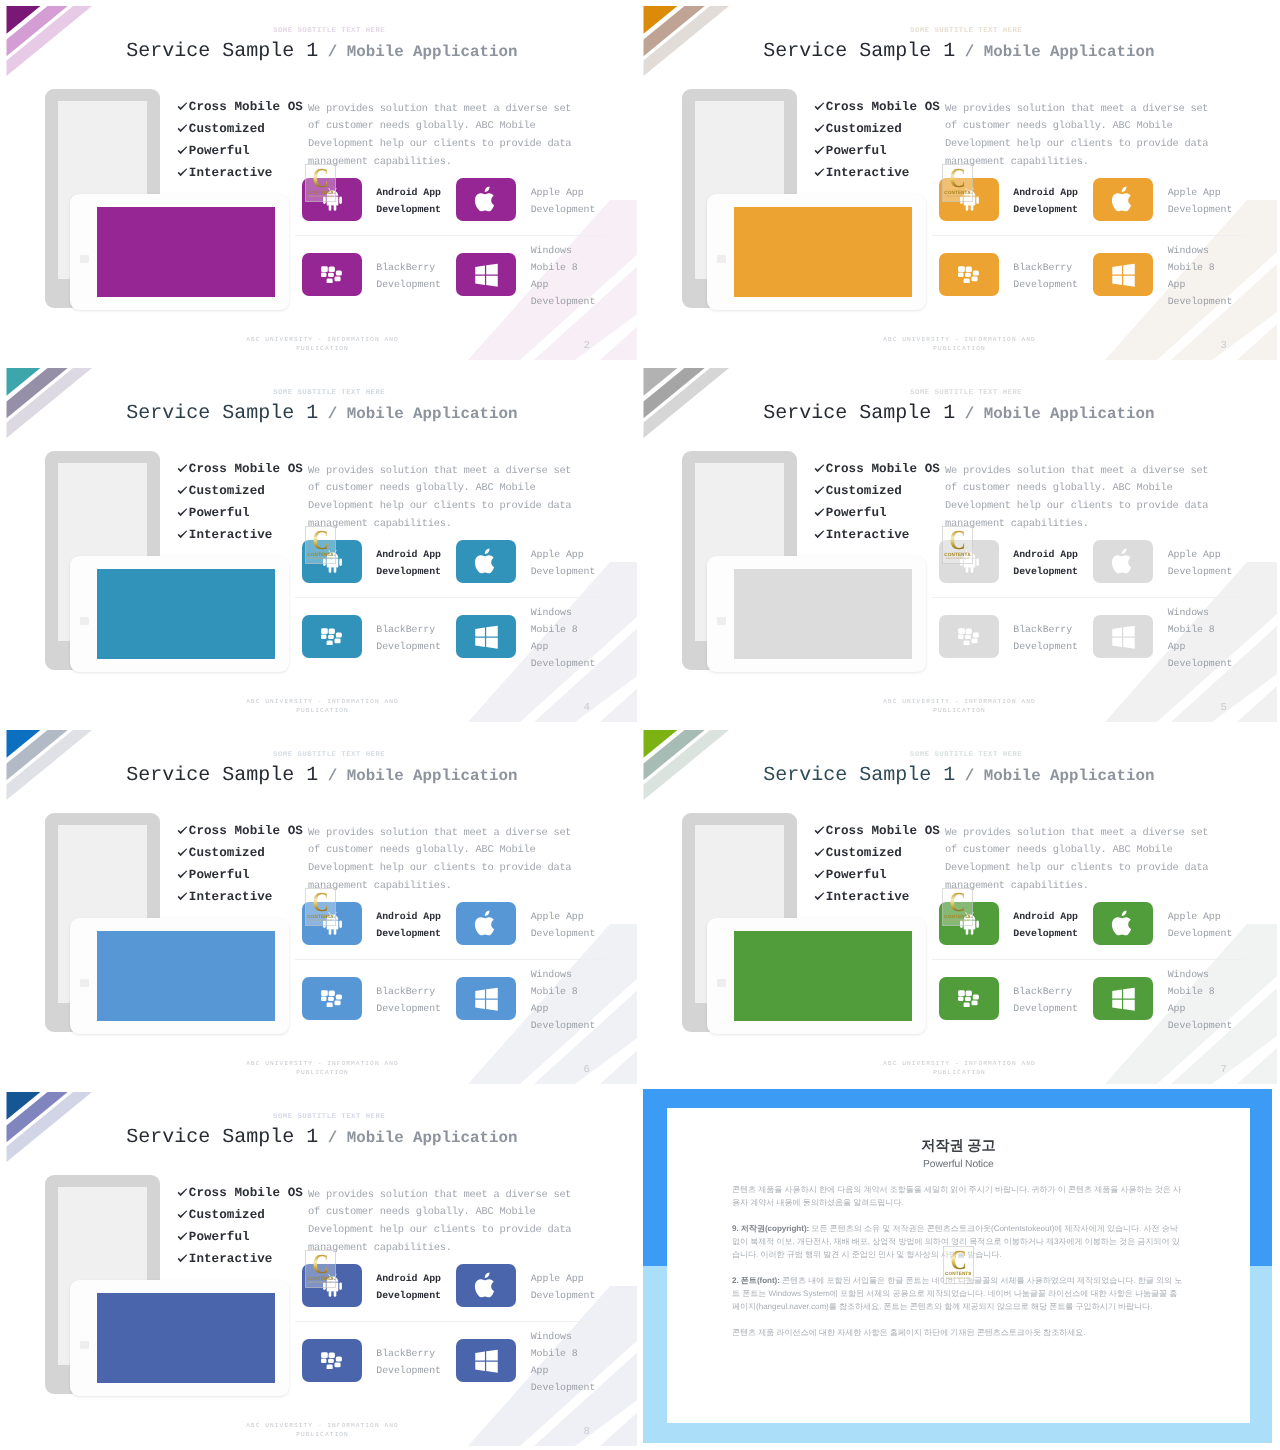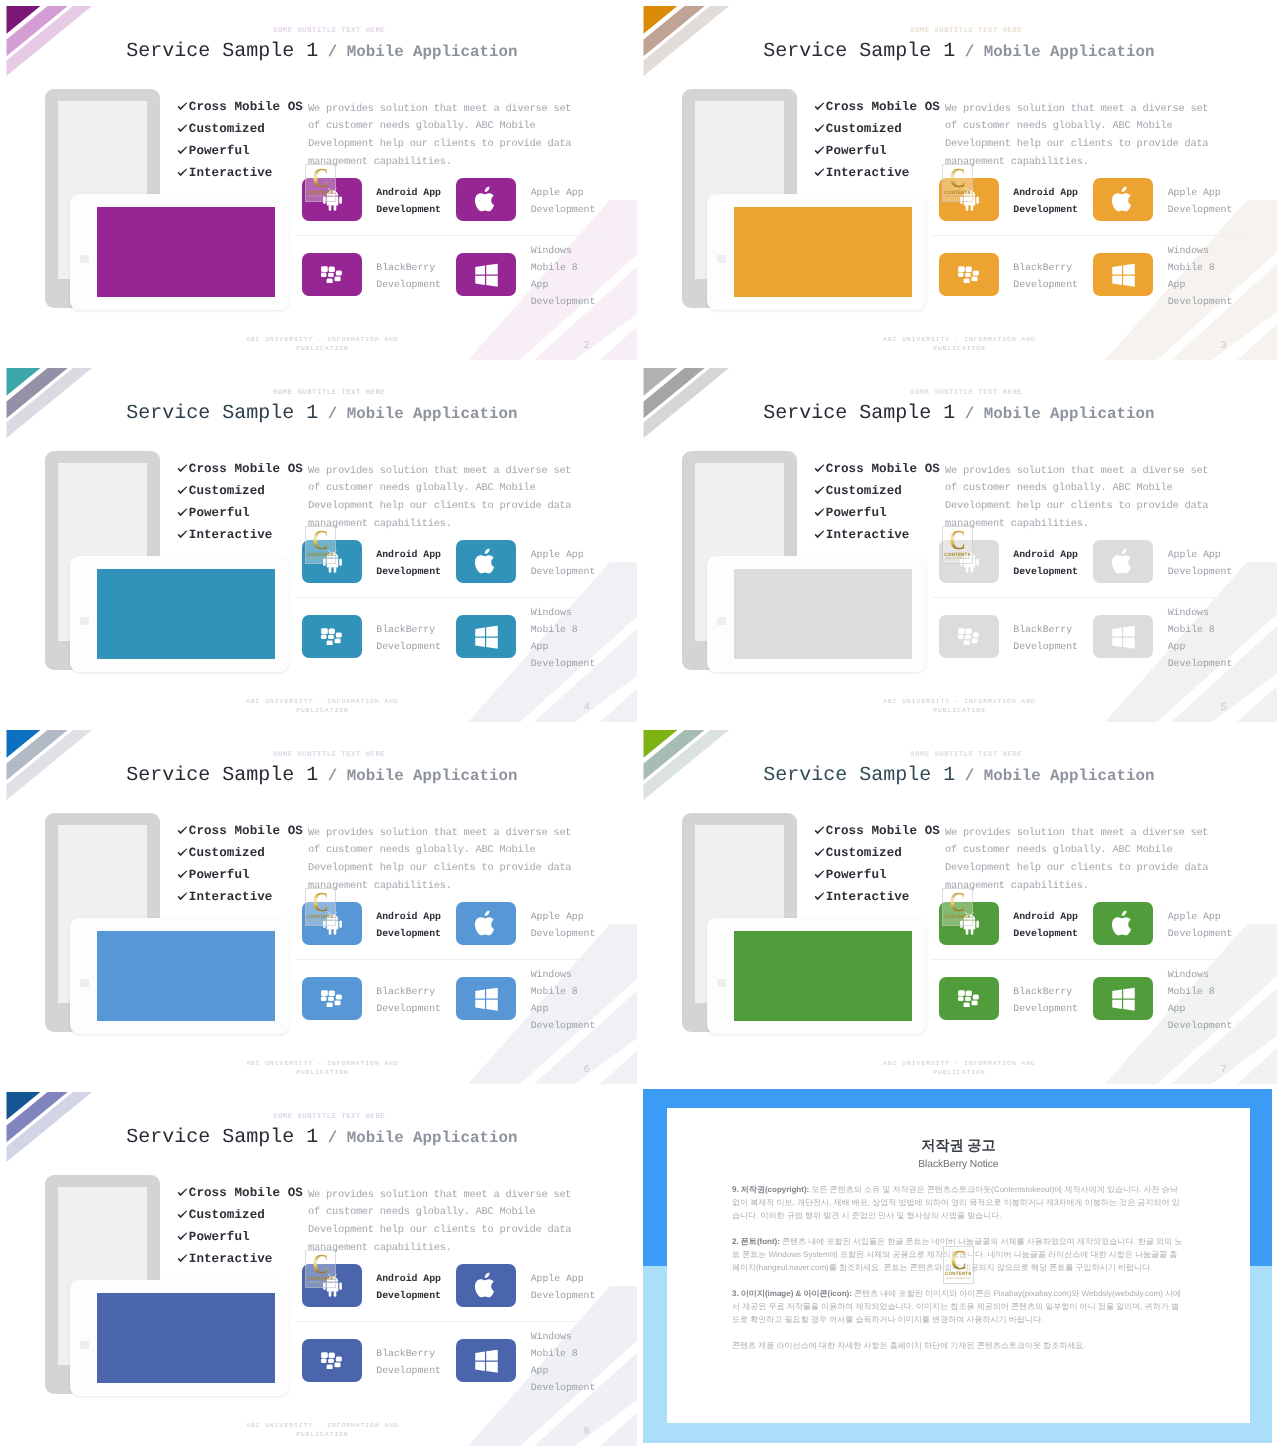--- a/index.html
+++ b/index.html
@@ -792,24 +792,24 @@
         <div class="wmt2">www.contents.co.kr</div>
       </div>
       <div class="footer" style="left:241.5px;top:334.8px;width:162px;">ABC UNIVERSITY - INFORMATION AND PUBLICATION</div>
       <div class="pageno" style="left:583.5px;top:340.5px;">8</div>
     </div>
     <div class="slide s7">
       <div class="cp-band-top" style="left:6.4px;top:2.5px;width:629px;height:177.4px;background:#3b9bf5;"></div>
       <div class="cp-band-bot" style="left:6.4px;top:179.9px;width:629px;height:177px;background:#aadef9;"></div>
       <div class="cp-card" style="left:29.5px;top:22.1px;width:583.8px;height:315.3px;padding:30.5px 65.5px 0 65.5px;box-sizing:border-box;">
         <div class="cp-h1">저작권 공고</div>
-        <div class="cp-h2">BlackBerry Notice</div>
+        <div class="cp-h2">Powerful Notice</div>
+        <div class="cp-p">콘텐츠 제품을 사용하시 한에 다음의 계약서 조항들을 세밀히 읽어 주시기 바랍니다. 귀하가 이 콘텐츠 제품을 사용하는 것은 사용자 계약서 내용에 동의하셨음을 알려드립니다.</div>
         <div class="cp-p"><b>9. 저작권(copyright):</b> 모든 콘텐츠의 소유 및 저작권은 콘텐츠스토크아웃(Contentstokeout)에 제작사에게 있습니다. 사전 승낙 없이 복제적 이보, 개단전사, 재배 배포, 상업적 방법에 의하여 영리 목적으로 이봉하거나 제3자에게 이봉하는 것은 금지되어 있습니다. 이러한 규범 행위 발견 시 준업인 민사 및 형사상의 사법을 받습니다.</div>
         <div class="cp-p"><b>2. 폰트(font):</b> 콘텐츠 내에 포함된 서입들은 한글 폰트는 네이버 나눔글꼴의 서체를 사용하였으며 제작되었습니다. 한글 외의 노트 폰트는 Windows System에 포함된 서체의 공용으로 제작되었습니다. 네이버 나눔글꼴 라이선스에 대한 사항은 나눔글꼴 홈페이지(hangeul.naver.com)를 참조하세요. 폰트는 콘텐츠와 함께 제공되지 않으므로 해당 폰트를 구입하시기 바랍니다.</div>
-        <div class="cp-p"><b>3. 이미지(image) &amp; 아이콘(icon):</b> 콘텐츠 내에 포함된 이미지와 아이콘은 Pixabay(pixabay.com)와 Webdsly(webdsly.com) 사에서 제공된 무료 저작물을 이용하여 제작되었습니다. 이미지는 참조용 제공되어 콘텐츠의 일부항이 아니 점을 알리며, 귀하가 별도로 확인하고 필요할 경우 어서를 습득하거나 이미지를 변경하여 사용하시기 바랍니다.</div>
         <div class="cp-p">콘텐츠 제품 라이선스에 대한 자세한 사항은 홈페이지 하단에 기재된 콘텐츠스토크아웃 참조하세요.</div>
       </div>
       <div class="wm wm-cp" style="left: 305.8px; top: 159.9px;">
         <div class="wmbox"></div>
         <div class="wmc">C</div>
         <div class="wmt">CONTENTS</div>
         <div class="wmt2">www.contents.co.kr</div>
       </div>
     </div>
   </div>

